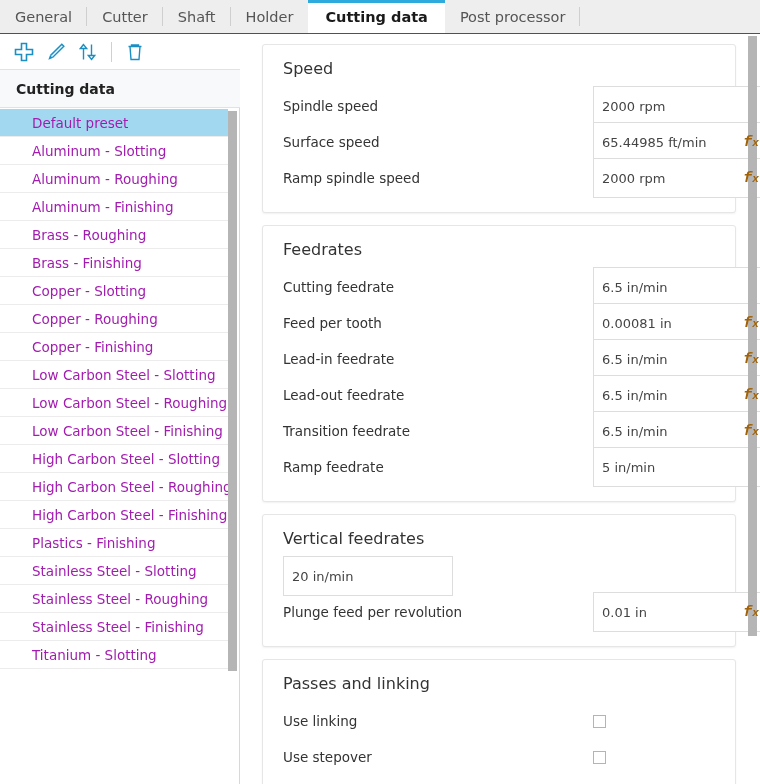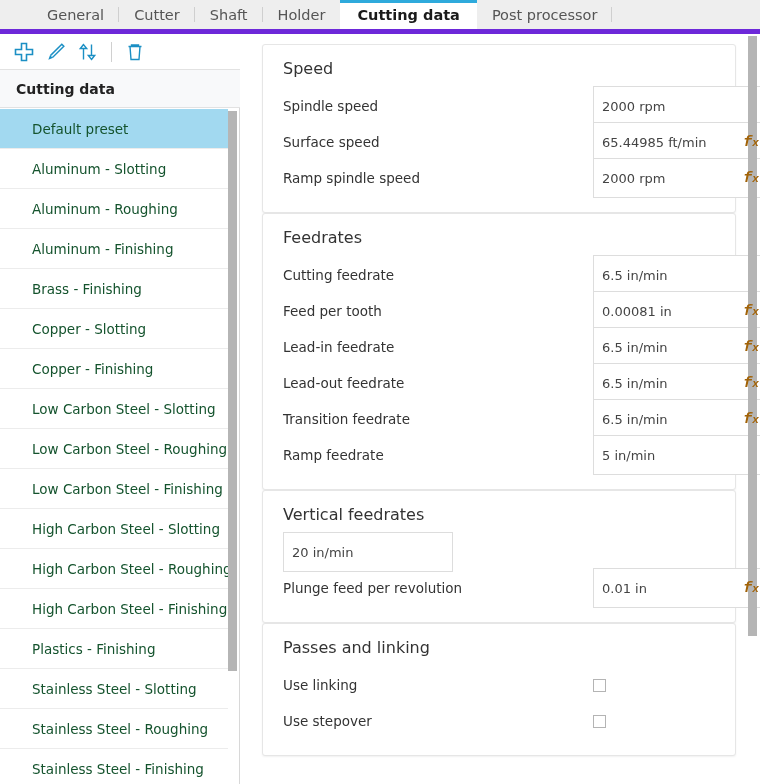--- a/index.html
+++ b/index.html
@@ -7,22 +7,22 @@
     width: 760px; height: 784px;
     font-family: "DejaVu Sans", "Liberation Sans", sans-serif;
     background: #ffffff;
     overflow: hidden;
   }
 
   
   .tabbar {
     position: absolute; left: 0; top: 0; width: 760px; height: 34px;
     background: #eeeeee;
-    border-bottom: 5px solid #6d28d9;
-    display: flex; align-items: stretch; padding-left: 32px;
+    border-bottom: 1px solid #6d28d9;
+    display: flex; align-items: stretch;
   }
   .tab {
     position: relative;
     display: flex; align-items: center;
     padding: 0 15px;
     font-size: 14.5px;
     color: #555555;
     white-space: nowrap;
     cursor: default;
   }
@@ -68,24 +68,24 @@
     display: flex; align-items: center;
     padding-left: 16px;
     font-size: 14px; font-weight: bold; color: #222222;
   }
 
   .sb-list {
     position: absolute; left: 0; top: 75px; right: 0; bottom: 0;
     overflow: hidden;
   }
   .sb-item {
-    height: 40px; width: 231px;
+    height: 28px; width: 231px;
     display: flex; align-items: center;
     padding-left: 32px;
-    font-size: 13.5px; color: #14532d;
+    font-size: 13.5px; color: #a21caf;
     border-bottom: 1px solid #ececec;
     cursor: pointer;
     white-space: nowrap;
   }
   .sb-item.selected { background: #a2d9f0; }
 
   .sb-scrollbar {
     position: absolute; right: 2px; top: 75px; bottom: 0; width: 9px;
     background: #ffffff;
   }
@@ -104,20 +104,21 @@
   .content-inner {
     position: absolute; left: 0; top: 0; right: 14px; bottom: 0;
     padding: 10px 10px 0 22px;
   }
 
   .card {
     background: #ffffff;
     border: 1px solid #e6e6e6;
     border-radius: 3px;
     box-shadow: 0 1px 2px rgba(0,0,0,0.06);
+    margin-bottom: 12px;
     padding: 14px 20px 16px 20px;
   }
   .card-title {
     font-size: 16px; color: #333333; font-weight: normal;
     margin-bottom: 10px;
   }
   .row {
     display: flex; align-items: center;
     height: 36px;
     gap: 32px;
@@ -238,24 +239,30 @@
       <div class="sb-item">
         <span>Aluminum - Slotting</span>
       </div>
       <div class="sb-item">
         <span>Aluminum - Roughing</span>
       </div>
       <div class="sb-item">
         <span>Aluminum - Finishing</span>
       </div>
       <div class="sb-item">
+        <span>Brass - Roughing</span>
+      </div>
+      <div class="sb-item">
         <span>Brass - Finishing</span>
       </div>
       <div class="sb-item">
         <span>Copper - Slotting</span>
+      </div>
+      <div class="sb-item">
+        <span>Copper - Roughing</span>
       </div>
       <div class="sb-item">
         <span>Copper - Finishing</span>
       </div>
       <div class="sb-item">
         <span>Low Carbon Steel - Slotting</span>
       </div>
       <div class="sb-item">
         <span>Low Carbon Steel - Roughing</span>
       </div>

